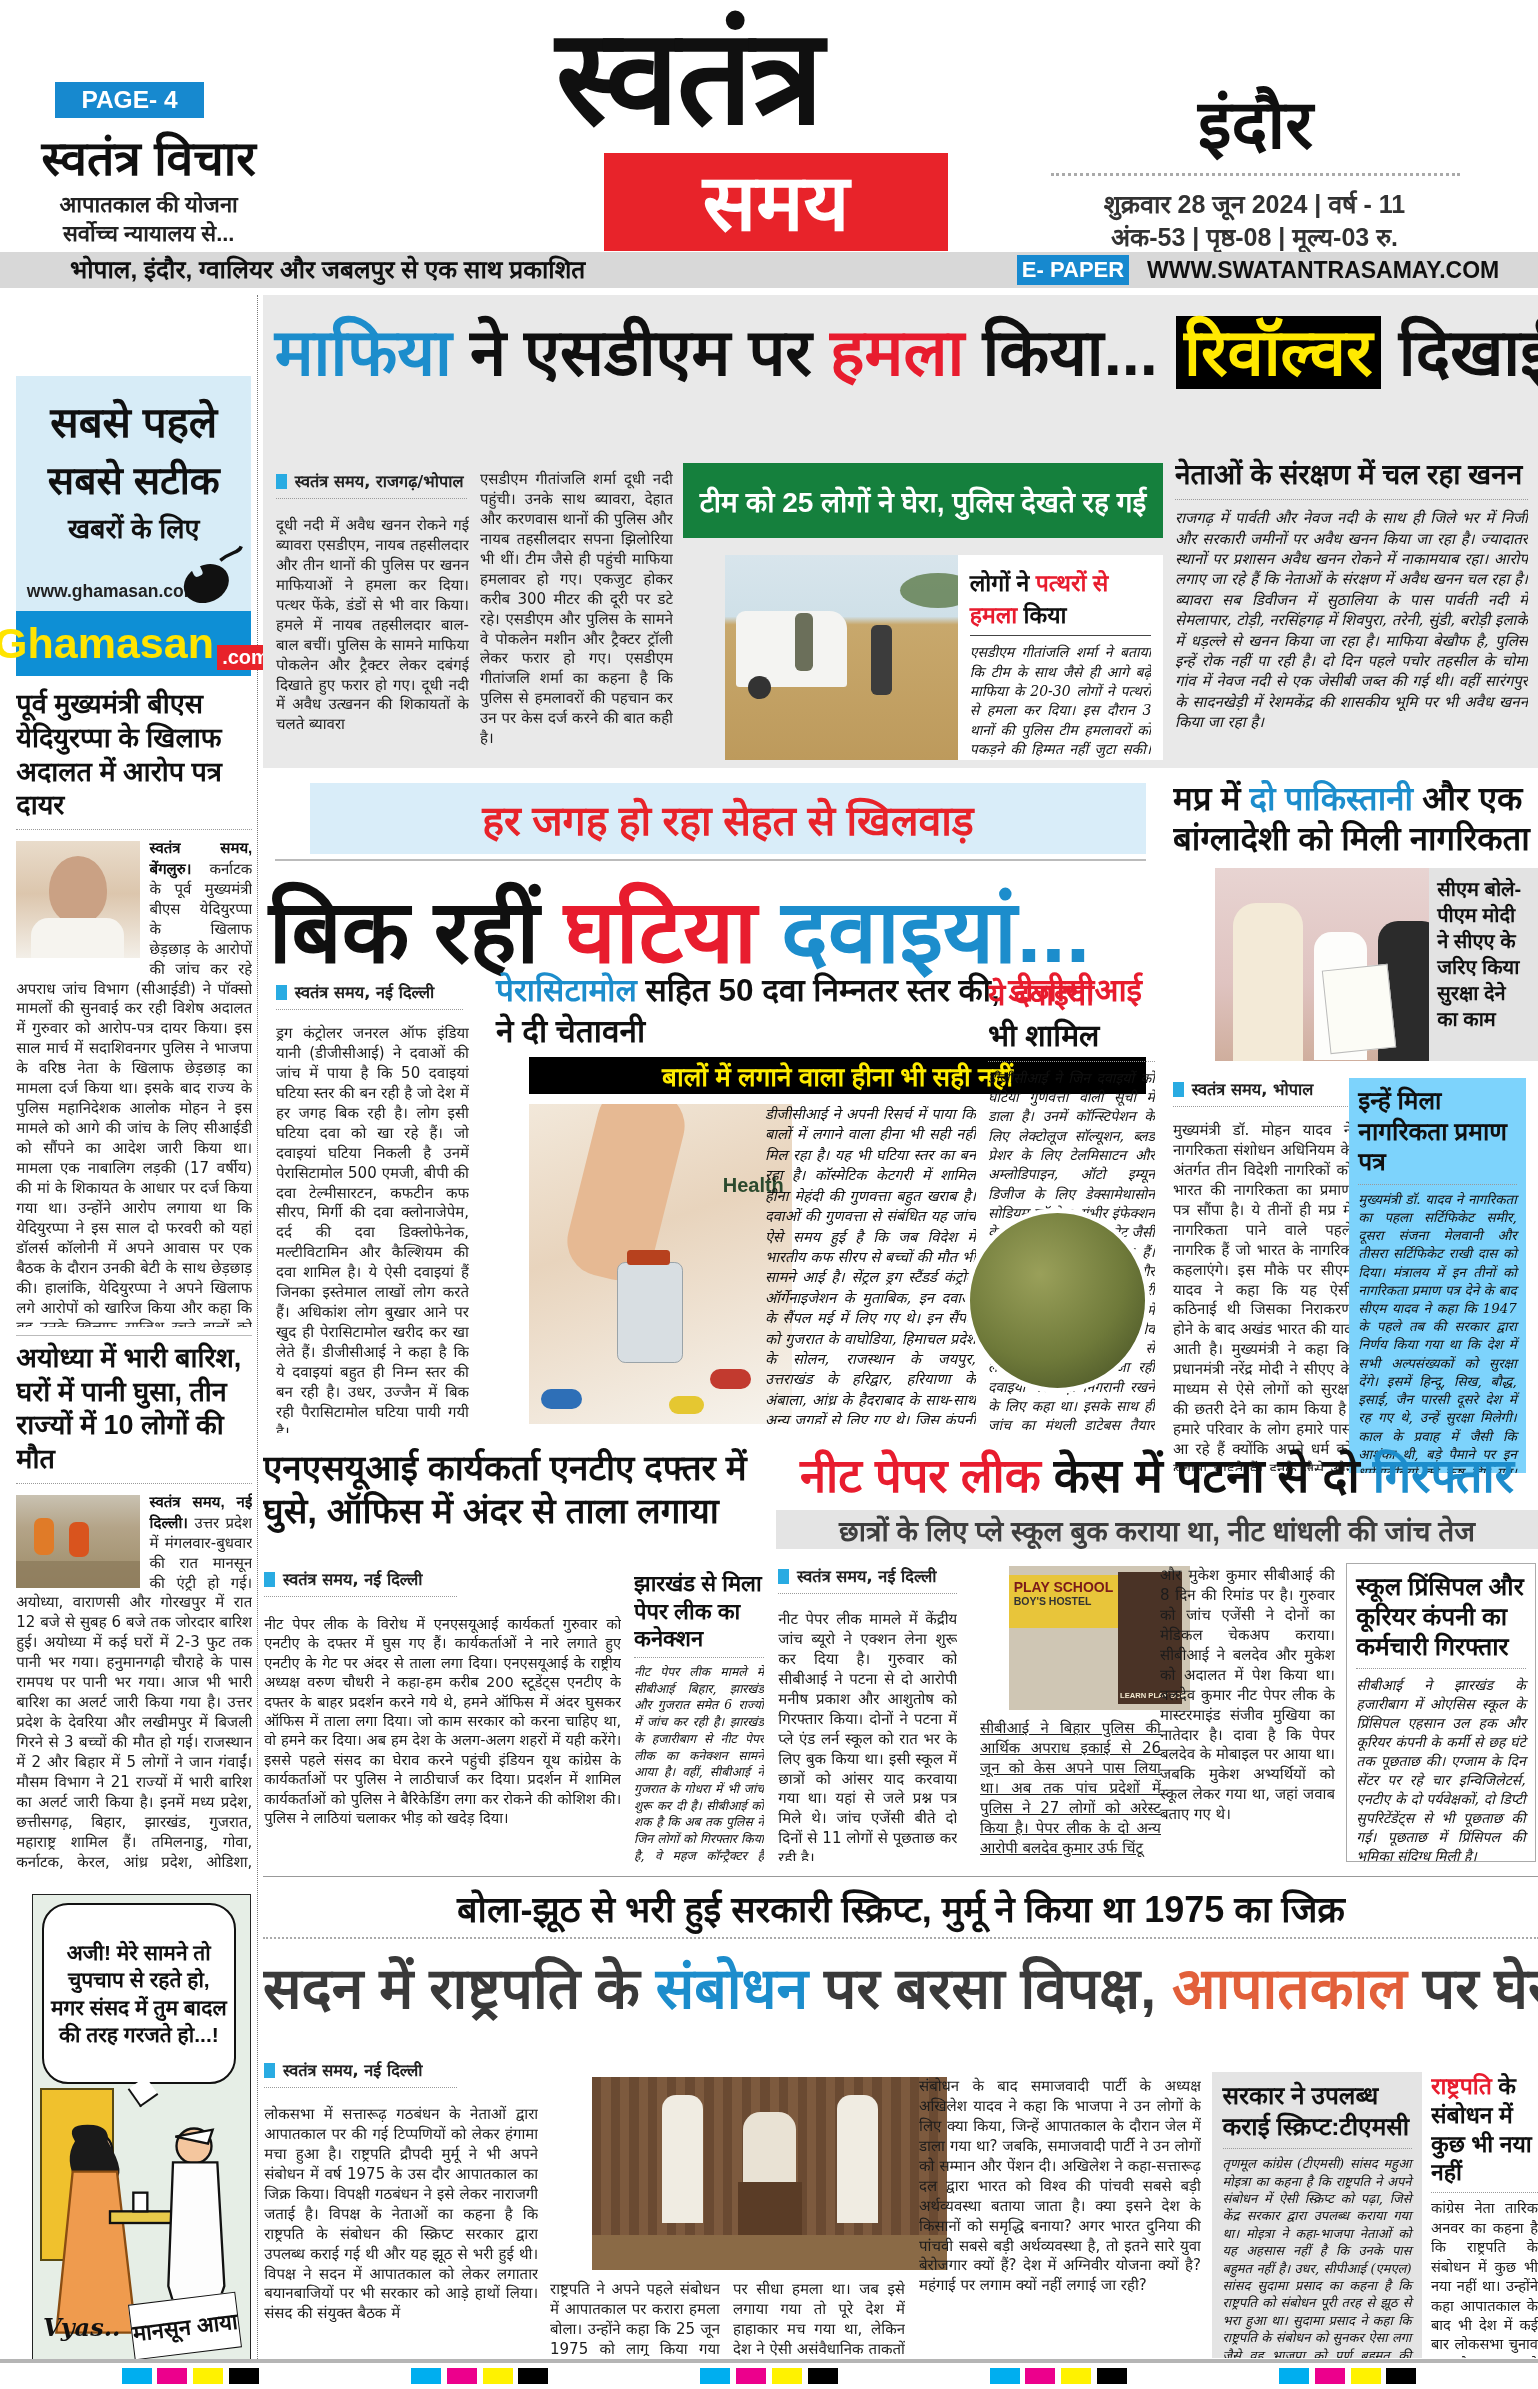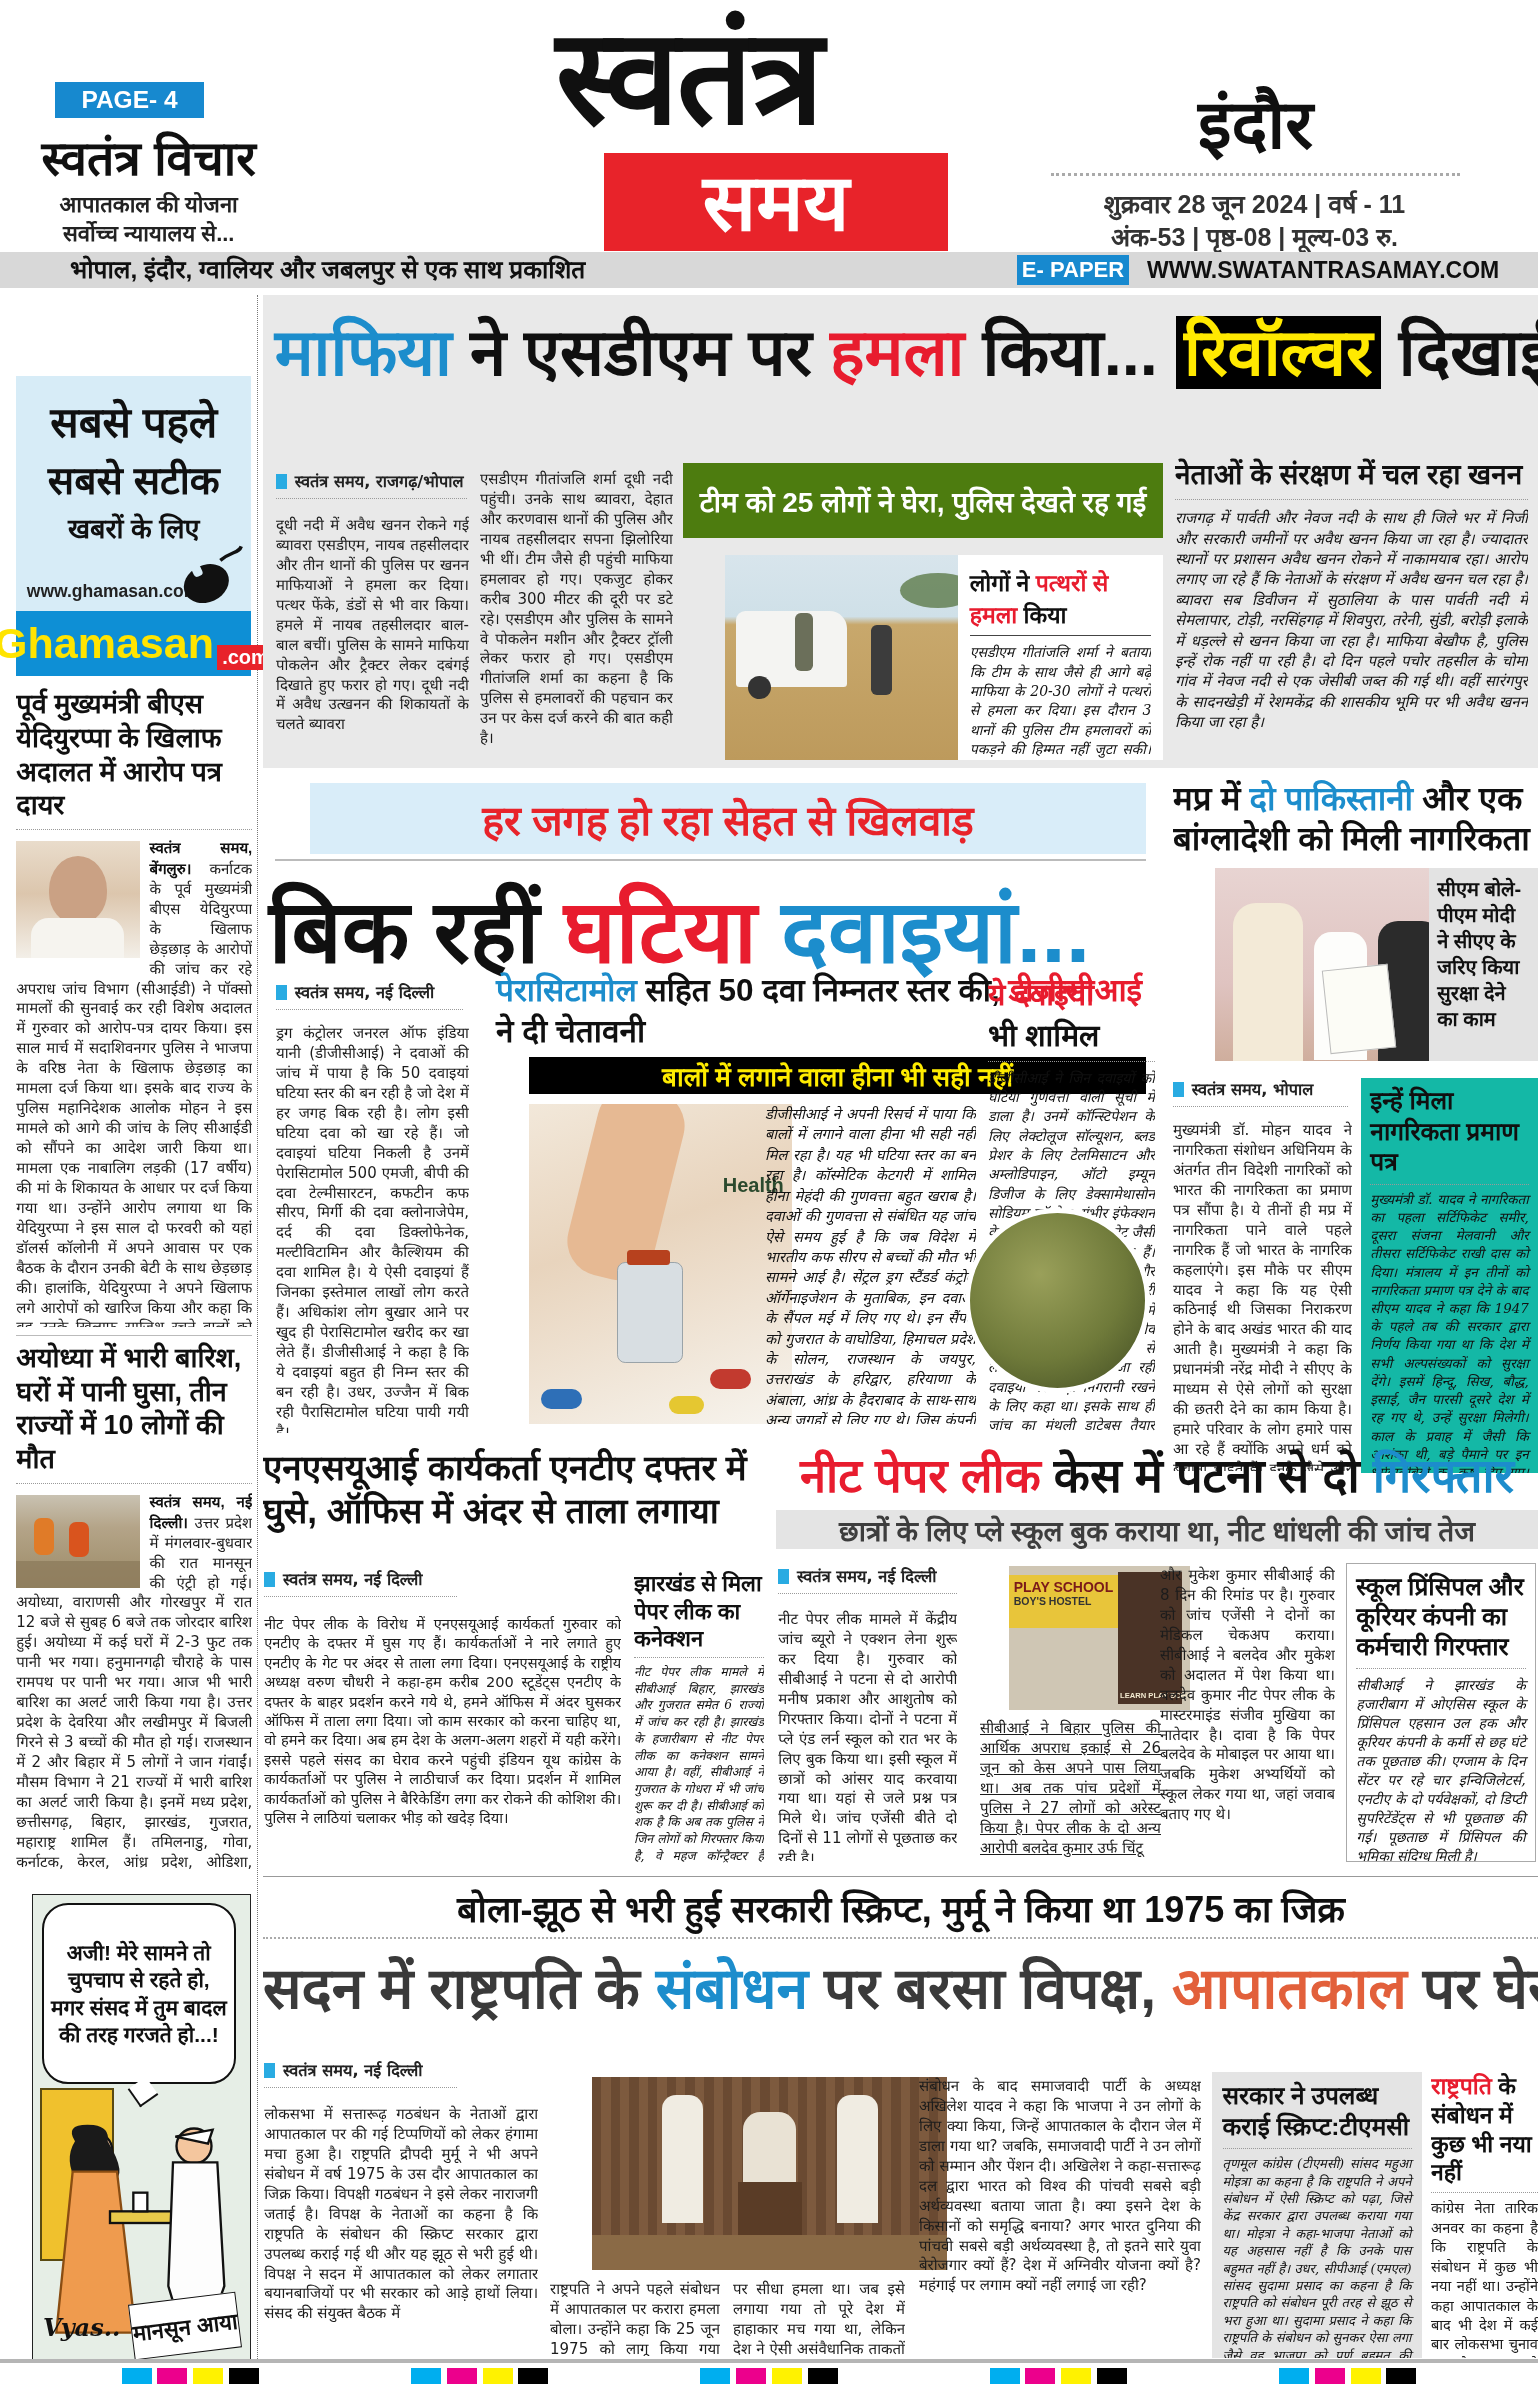--- a/index.html
+++ b/index.html
@@ -126,21 +126,21 @@
     <div class="abs hl nowrap" style="left:11.7px;top:10.5px;font-size:65px;">
       <span class="blue">माफिया</span><span> ने एसडीएम पर </span><span class="red">हमला</span><span> किया... </span><span style="background:#000;color:#ffe900;padding:0 8.2px;">रिवॉल्वर</span><span> दिखाई</span>
     </div>
 
     <div class="abs byline" style="left:13px;top:175px;width:191px;">
       <span class="sq"></span><span>स्वतंत्र समय, राजगढ़/भोपाल</span>
     </div>
     <div class="abs body-txt" style="left:13px;top:221px;width:193px;height:245px;">दूधी नदी में अवैध खनन रोकने गई ब्यावरा एसडीएम, नायब तहसीलदार और तीन थानों की पुलिस पर खनन माफियाओं ने हमला कर दिया। पत्थर फेंके, डंडों से भी वार किया। हमले में नायब तहसीलदार बाल-बाल बचीं। पुलिस के सामने माफिया पोकलेन और ट्रैक्टर लेकर दबंगई दिखाते हुए फरार हो गए। दूधी नदी में अवैध उत्खनन की शिकायतों के चलते ब्यावरा</div>
     <div class="abs body-txt" style="left:217px;top:175px;width:193px;height:292px;">एसडीएम गीतांजलि शर्मा दूधी नदी पहुंची। उनके साथ ब्यावरा, देहात और करणवास थानों की पुलिस और नायब तहसीलदार सपना झिलोरिया भी थीं। टीम जैसे ही पहुंची माफिया हमलावर हो गए। एकजुट होकर करीब 300 मीटर की दूरी पर डटे रहे। एसडीएम और पुलिस के सामने वे पोकलेन मशीन और ट्रैक्टर ट्रॉली लेकर फरार हो गए। एसडीएम गीतांजलि शर्मा का कहना है कि पुलिस से हमलावरों की पहचान कर उन पर केस दर्ज करने की बात कही है।</div>
 
-    <div class="abs" style="left:420px;top:168px;width:480px;height:75px;background:#4d7c0f;display:flex;align-items:center;justify-content:center;">
+    <div class="abs" style="left:420px;top:168px;width:480px;height:75px;background:#15803d;display:flex;align-items:center;justify-content:center;">
       <span class="hl" style="color:#fff;font-size:28px;text-align:center;">टीम को 25 लोगों ने घेरा, पुलिस देखते रह गई</span>
     </div>
 
     <div class="photo" style="left:420px;top:260px;width:264px;height:205px;background:linear-gradient(180deg,#d8e5ec 0%,#cfe0e8 30%,#c8a86c 34%,#bd9a5c 100%);">
       <div style="position:absolute;left:10.5px;top:56px;width:111px;height:76px;background:#f4f4f2;border-radius:9.3px 17.5px 3.5px 3.5px;"></div>
       <div style="position:absolute;left:23px;top:121px;width:23px;height:23px;background:#333;border-radius:50%;"></div>
       <div style="position:absolute;left:146px;top:70px;width:21px;height:70px;background:#3c3c3c;border-radius:5.8px;"></div>
       <div style="position:absolute;left:70px;top:58px;width:17.5px;height:58px;background:#6b6f5a;border-radius:5.8px;"></div>
       <div style="position:absolute;left:175px;top:17.5px;width:76px;height:35px;background:#5d7a4a;border-radius:50%;opacity:.8;"></div>
     </div>
@@ -215,21 +215,21 @@
       <div style="position:absolute;left:163px;top:53px;width:64px;height:140px;background:#2b2b2b;border-radius:20px 20px 0 0;"></div>
       <div style="position:absolute;left:111px;top:99px;width:64px;height:82px;background:#fcfcf6;border:1.2px solid #bbb;transform:rotate(-6deg);"></div>
     </div>
     <div class="abs" style="left:256px;top:89px;width:110px;height:193px;background:#e3e3e3;padding:8.2px;box-sizing:border-box;">
       <span class="hl" style="font-size:20px;line-height:1.3;">सीएम बोले- पीएम मोदी ने सीएए के जरिए किया सुरक्षा देने का काम</span>
     </div>
     <div class="byline" style="position:absolute;left:0;top:299px;width:175px;">
       <span class="sq"></span><span>स्वतंत्र समय, भोपाल</span>
     </div>
     <div class="abs body-txt" style="left:0;top:342px;width:179px;height:350px;">मुख्यमंत्री डॉ. मोहन यादव ने नागरिकता संशोधन अधिनियम के अंतर्गत तीन विदेशी नागरिकों को भारत की नागरिकता का प्रमाण पत्र सौंपा है। ये तीनों ही मप्र में नागरिकता पाने वाले पहले नागरिक हैं जो भारत के नागरिक कहलाएंगे। इस मौके पर सीएम यादव ने कहा कि यह ऐसी कठिनाई थी जिसका निराकरण होने के बाद अखंड भारत की याद आती है। मुख्यमंत्री ने कहा कि प्रधानमंत्री नरेंद्र मोदी ने सीएए के माध्यम से ऐसे लोगों को सुरक्षा की छतरी देने का काम किया है। हमारे परिवार के लोग हमारे पास आ रहे हैं क्योंकि अपने धर्म को बचाना चाहते हैं। इनके जैसे और भी जो लोग आए हैं उनका भी स्वागत है।</div>
-    <div class="abs" style="left:188px;top:299px;width:177px;height:395px;background:#14b8a6;padding:8.2px 9.3px;box-sizing:border-box;overflow:hidden;">
+    <div class="abs" style="left:176px;top:299px;width:177px;height:395px;background:#7dd3fc;padding:8.2px 9.3px;box-sizing:border-box;overflow:hidden;">
       <div class="hl dotrule" style="font-size:24.5px;line-height:1.25;padding-bottom:5.8px;">इन्हें मिला नागरिकता प्रमाण पत्र</div>
       <div class="ser" style="font-size:13.4px;line-height:1.36;margin-top:5.8px;text-align:justify;">मुख्यमंत्री डॉ. यादव ने नागरिकता का पहला सर्टिफिकेट समीर, दूसरा संजना मेलवानी और तीसरा सर्टिफिकेट राखी दास को दिया। मंत्रालय में इन तीनों को नागरिकता प्रमाण पत्र देने के बाद सीएम यादव ने कहा कि 1947 के पहले तब की सरकार द्वारा निर्णय किया गया था कि देश में सभी अल्पसंख्यकों को सुरक्षा देंगे। इसमें हिन्दू, सिख, बौद्ध, इसाई, जैन पारसी दूसरे देश में रह गए थे, उन्हें सुरक्षा मिलेगी। काल के प्रवाह में जैसी कि आशंका थी, बड़े पैमाने पर इन धर्मवालंबियों को कष्ट दिए गए। इसके बाद अपने देश में लेने पर प्रतिबंध लगा दिया गया था। जबकि मूल रूप से ये विदेशी नहीं बल्कि अखंड भारत का हिस्सा थे। अफगानिस्तान, पाकिस्तान, बांग्लादेश के लोग इन्हें सुरक्षा की छतरी नहीं दे पा रहे थे।</div>
     </div>
   </div>
 
   <div class="abs" style="left:263px;top:1447px;width:502px;height:420px;overflow:hidden;">
     <div class="hl" style="font-size:35px;line-height:1.22;">एनएसयूआई कार्यकर्ता एनटीए दफ्तर में घुसे, ऑफिस में अंदर से ताला लगाया</div>
     <div class="byline" style="position:absolute;left:1.2px;top:121px;width:193px;">
       <span class="sq"></span><span>स्वतंत्र समय, नई दिल्ली</span>
     </div>

